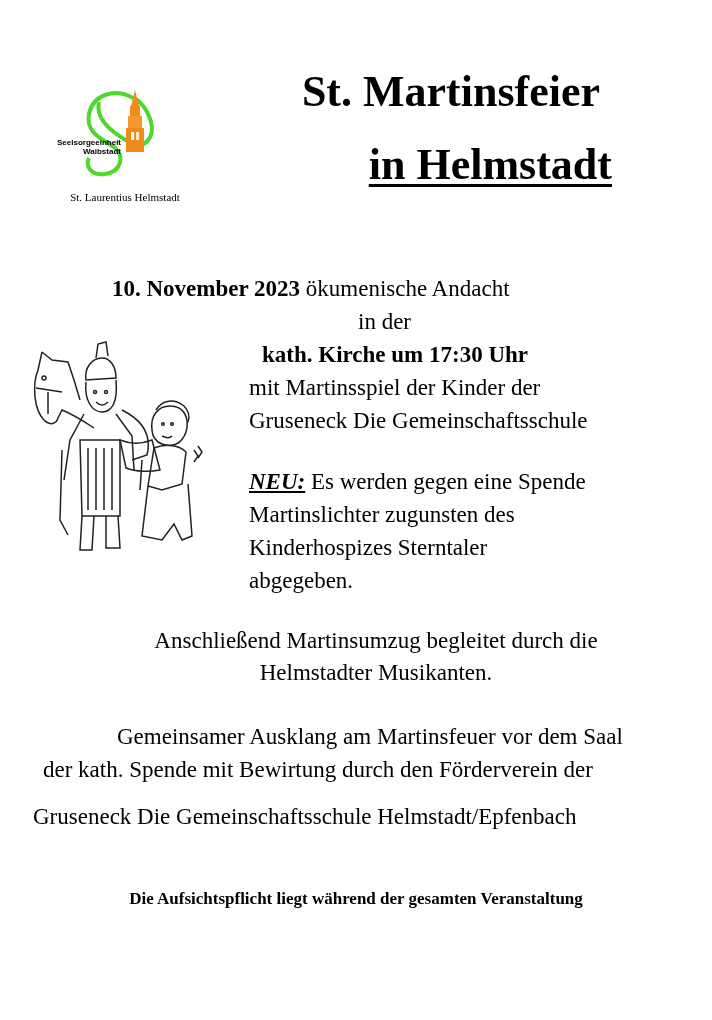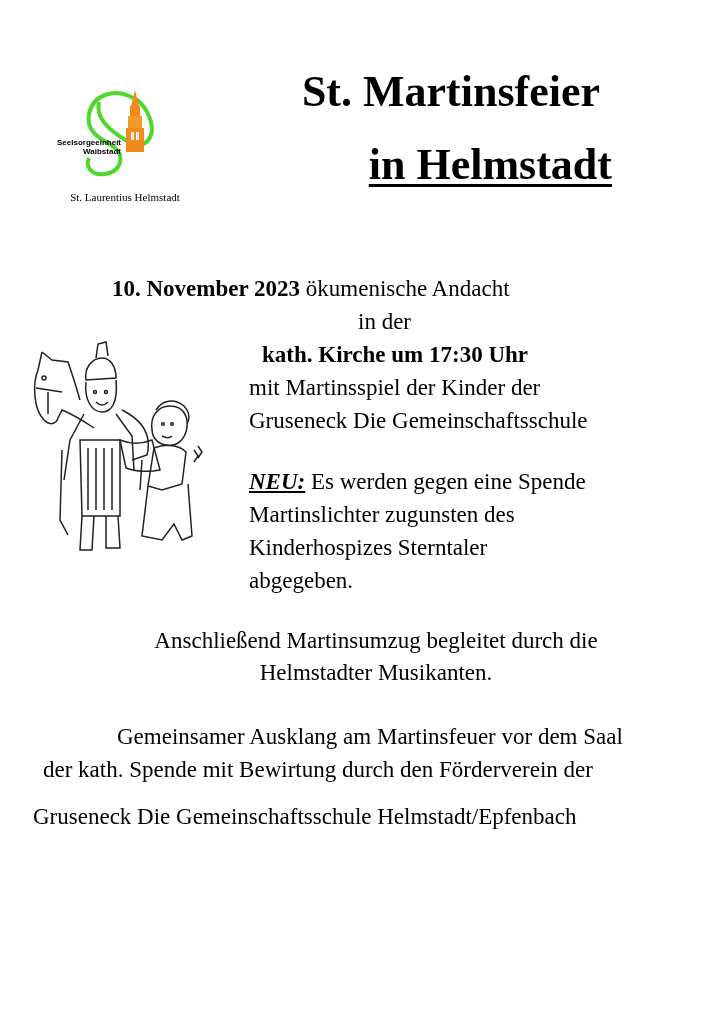--- a/index.html
+++ b/index.html
@@ -89,13 +89,14 @@
 </div>
 
 <div class="abs line center" style="left:0; width:752px; top:624px;">Anschließend Martinsumzug begleitet durch die</div>
 <div class="abs line center" style="left:0; width:752px; top:656px;">Helmstadter Musikanten.</div>
 
 <div class="abs line" style="left:77px; top:720px;margin-left:40px;">Gemeinsamer Ausklang am Martinsfeuer vor dem Saal</div>
 <div class="abs line" style="left:43px; top:753px;">der kath. Spende mit Bewirtung durch den Förderverein der</div>
 <div class="abs line" style="left:33px; top:786px;margin-top:14px;">Gruseneck Die Gemeinschaftsschule Helmstadt/Epfenbach</div>
 
 <div class="abs footer">
+  <div>Die Aufsichtspflicht liegt während der gesamten Veranstaltung</div>
 </div>
 
 </body></html>

